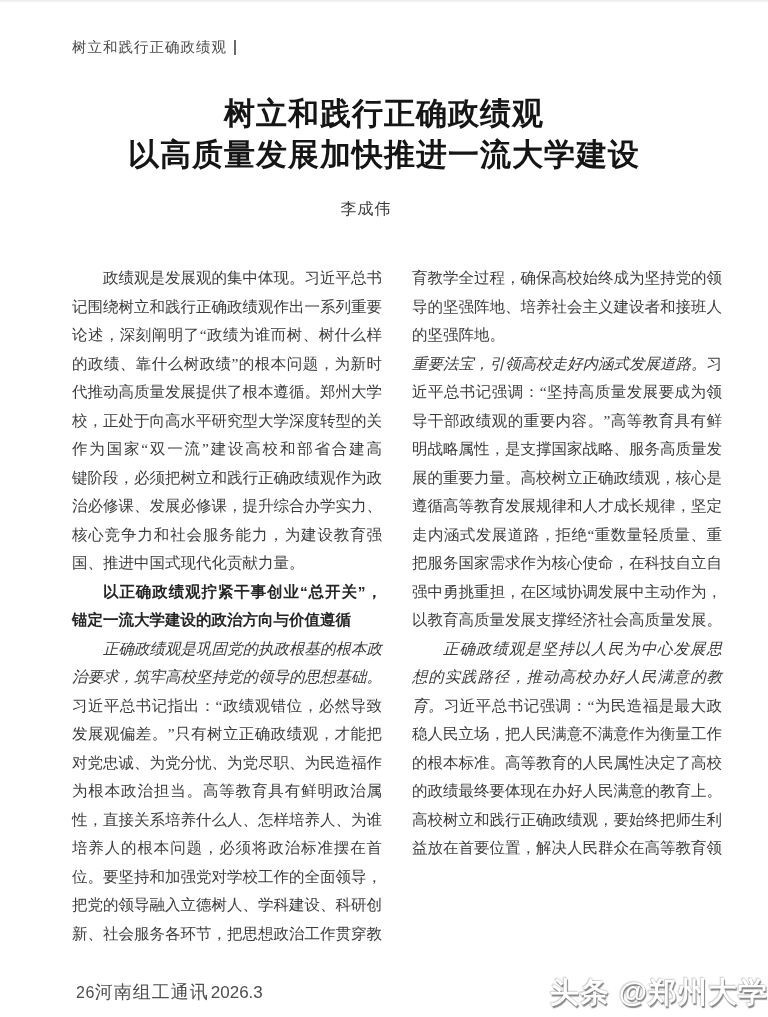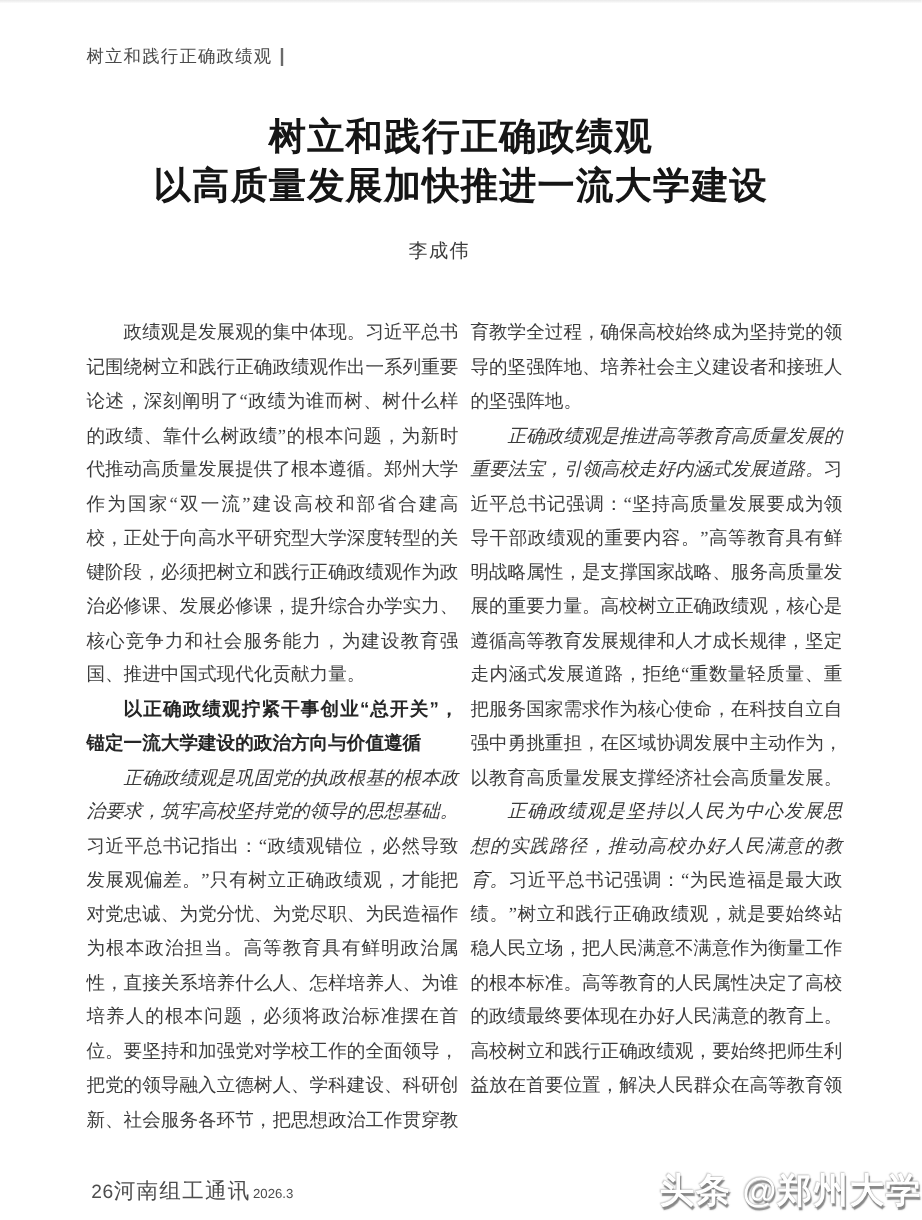--- a/index.html
+++ b/index.html
@@ -34,21 +34,21 @@
     font-weight: 900; font-size: 31px; line-height: 41px;
     color: #151515; letter-spacing: 1px;
   }
   .author {
     position: absolute; left: 0; top: 199px; width: 732px;
     text-align: center; font-size: 16px; color: #3c3c3c; letter-spacing: 1px;
   }
   
   .article {
     position: absolute; left: 72px; top: 264px; width: 641px;
-    display: flex; gap: 10px;
+    display: flex; gap: 30px;
   }
   .col { width: 310px; }
   .ln {
     font-size: 15.5px; line-height: 28.5px; height: 28.5px;
     white-space: nowrap;
     text-align: justify; text-align-last: justify;
     color: #3d3d3d;
   }
   .ln.end { text-align-last: left; }
   .ln.indent { padding-left: 31px; }
@@ -62,21 +62,21 @@
   span.body { font-style: normal; }
   
   .footer {
     position: absolute; left: 76px; top: 980px;
     display: flex; align-items: baseline; 
     font-family: "Liberation Sans", "DejaVu Sans", sans-serif;
     color: #4d4d4d;
   }
   .page-number { font-size: 16px; letter-spacing: 0.5px; }
   .journal-name { font-size: 18px; letter-spacing: 1px; }
-  .journal-issue { font-size: 11px; margin-left: 2px; }
+  .journal-issue { font-size: 17px; margin-left: 2px; }
   
   .watermark {
     position: absolute; right: 0; top: 973px;
     font-family: "Liberation Sans", "DejaVu Sans", sans-serif;
     font-weight: 700; font-size: 29px; letter-spacing: 1px;
     color: #ffffff;
     text-shadow: 1px 2px 1px rgba(95,95,95,0.75),
                  0 0 1px rgba(130,130,130,0.9),
                  -1px -1px 1px rgba(220,220,220,0.9);
   }
@@ -98,22 +98,22 @@
 
 <div class="author">李成伟</div>
 
 <div class="article">
   <div class="col">
       <div class="ln body indent">政绩观是发展观的集中体现。习近平总书</div>
       <div class="ln body">记围绕树立和践行正确政绩观作出一系列重要</div>
       <div class="ln body">论述，深刻阐明了“政绩为谁而树、树什么样</div>
       <div class="ln body">的政绩、靠什么树政绩”的根本问题，为新时</div>
       <div class="ln body">代推动高质量发展提供了根本遵循。郑州大学</div>
+      <div class="ln body">校，正处于向高水平研究型大学深度转型的关</div>
       <div class="ln body">作为国家“双一流”建设高校和部省合建高</div>
-      <div class="ln body">校，正处于向高水平研究型大学深度转型的关</div>
       <div class="ln body">键阶段，必须把树立和践行正确政绩观作为政</div>
       <div class="ln body">治必修课、发展必修课，提升综合办学实力、</div>
       <div class="ln body">核心竞争力和社会服务能力，为建设教育强</div>
       <div class="ln body end">国、推进中国式现代化贡献力量。</div>
       <div class="ln head indent">以正确政绩观拧紧干事创业“总开关”，</div>
       <div class="ln head end">锚定一流大学建设的政治方向与价值遵循</div>
       <div class="ln kai indent">正确政绩观是巩固党的执政根基的根本政</div>
       <div class="ln kai">治要求，筑牢高校坚持党的领导的思想基础。</div>
       <div class="ln body">习近平总书记指出：“政绩观错位，必然导致</div>
       <div class="ln body">发展观偏差。”只有树立正确政绩观，才能把</div>
@@ -122,35 +122,33 @@
       <div class="ln body">性，直接关系培养什么人、怎样培养人、为谁</div>
       <div class="ln body">培养人的根本问题，必须将政治标准摆在首</div>
       <div class="ln body">位。要坚持和加强党对学校工作的全面领导，</div>
       <div class="ln body">把党的领导融入立德树人、学科建设、科研创</div>
       <div class="ln body">新、社会服务各环节，把思想政治工作贯穿教</div>
     </div>
   <div class="col">
       <div class="ln body">育教学全过程，确保高校始终成为坚持党的领</div>
       <div class="ln body">导的坚强阵地、培养社会主义建设者和接班人</div>
       <div class="ln body end">的坚强阵地。</div>
-      <div class="ln kai indent">正确政绩观是推进高等教育高质量发展的</div>
       <div class="ln body"><span class="kai">重要法宝，引领高校走好内涵式发展道路。</span><span class="body">习</span></div>
       <div class="ln body">近平总书记强调：“坚持高质量发展要成为领</div>
       <div class="ln body">导干部政绩观的重要内容。”高等教育具有鲜</div>
       <div class="ln body">明战略属性，是支撑国家战略、服务高质量发</div>
       <div class="ln body">展的重要力量。高校树立正确政绩观，核心是</div>
       <div class="ln body">遵循高等教育发展规律和人才成长规律，坚定</div>
       <div class="ln body">走内涵式发展道路，拒绝“重数量轻质量、重</div>
       <div class="ln body">把服务国家需求作为核心使命，在科技自立自</div>
       <div class="ln body">强中勇挑重担，在区域协调发展中主动作为，</div>
       <div class="ln body end">以教育高质量发展支撑经济社会高质量发展。</div>
       <div class="ln kai indent">正确政绩观是坚持以人民为中心发展思</div>
       <div class="ln kai">想的实践路径，推动高校办好人民满意的教</div>
       <div class="ln body"><span class="kai">育。</span><span class="body">习近平总书记强调：“为民造福是最大政</span></div>
-      <div class="ln body">绩。”树立和践行正确政绩观，就是要始终站</div>
       <div class="ln body">稳人民立场，把人民满意不满意作为衡量工作</div>
       <div class="ln body">的根本标准。高等教育的人民属性决定了高校</div>
       <div class="ln body">的政绩最终要体现在办好人民满意的教育上。</div>
       <div class="ln body">高校树立和践行正确政绩观，要始终把师生利</div>
       <div class="ln body">益放在首要位置，解决人民群众在高等教育领</div>
     </div>
 </div>
 
 <div class="footer">
   <span class="page-number">26</span>

